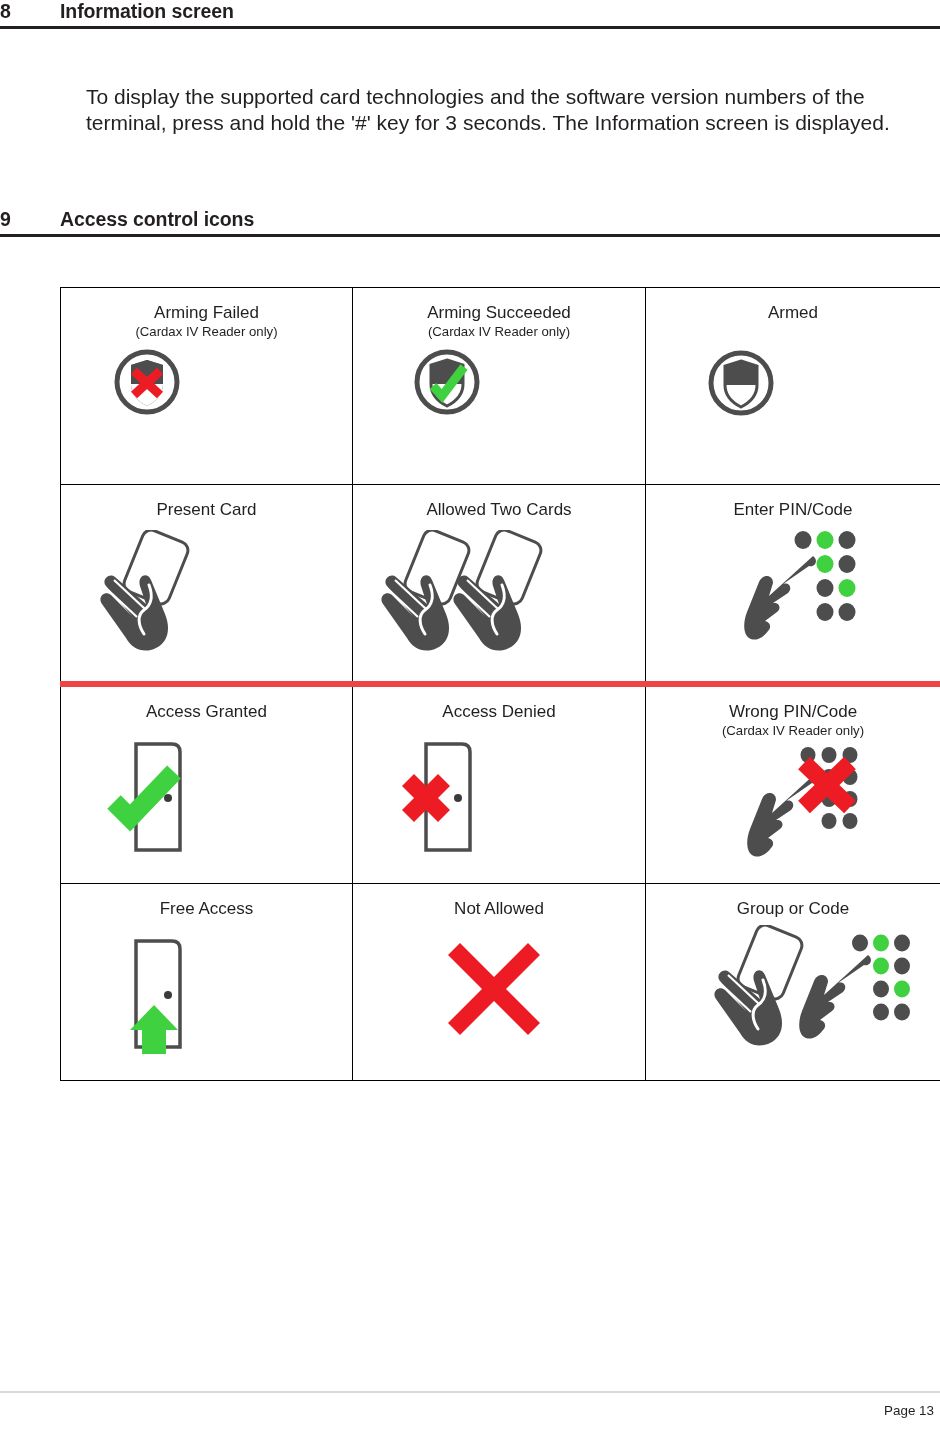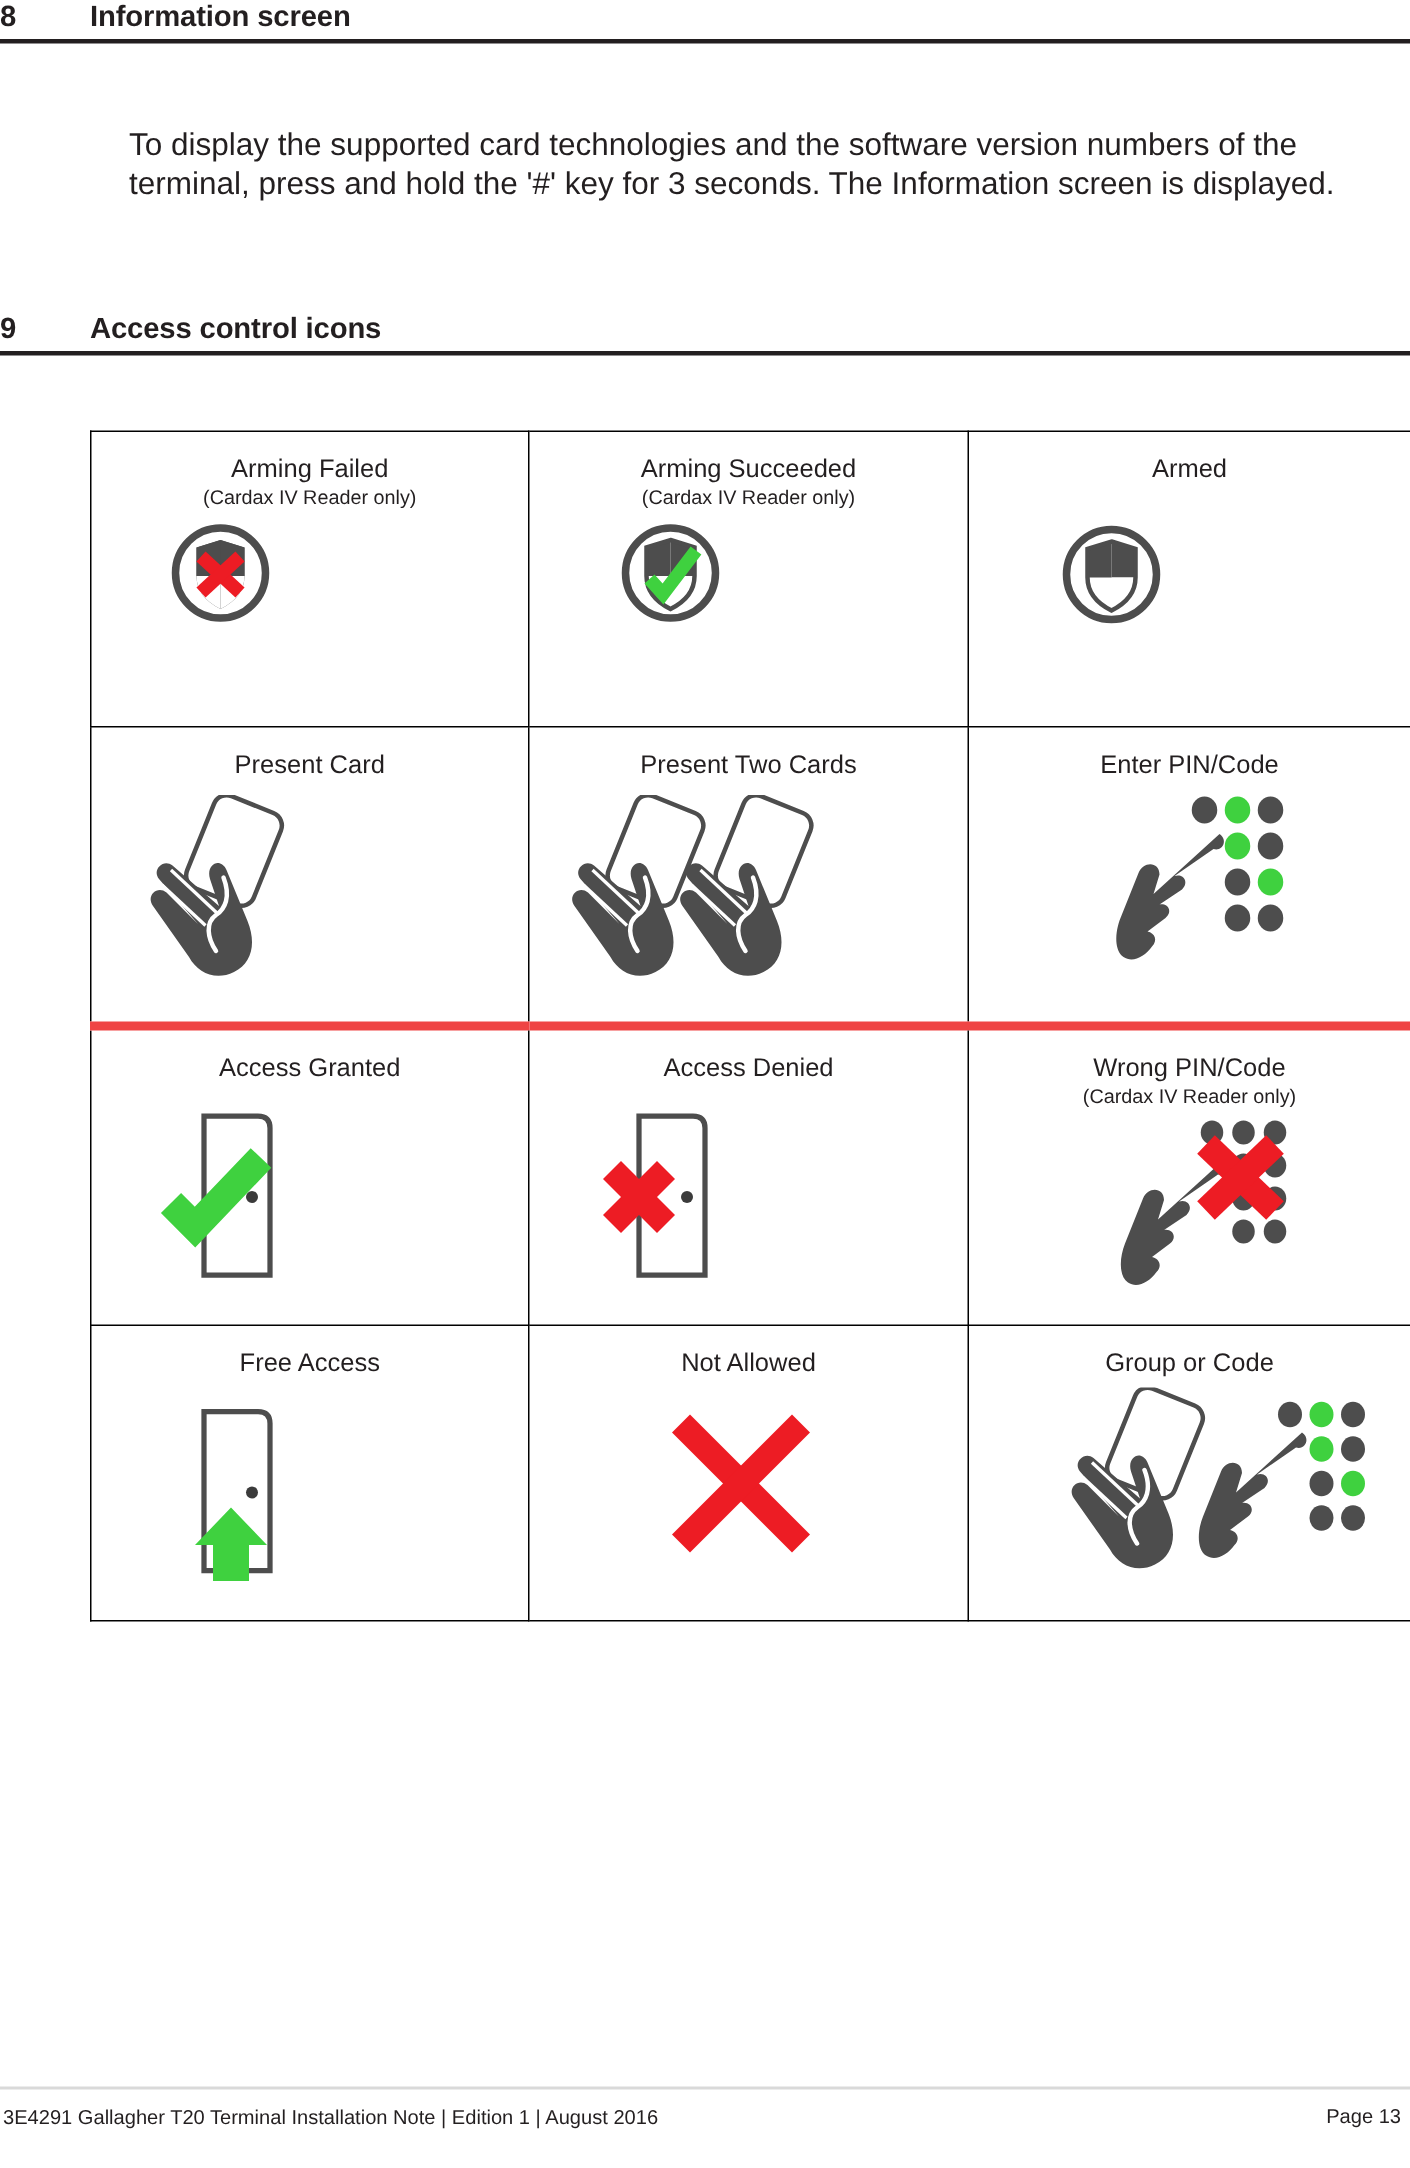--- a/index.html
+++ b/index.html
@@ -239,21 +239,21 @@
               <path d="M26 50 L57 79" stroke="#ffffff" stroke-width="2.2" fill="none"></path>
               <path d="M20 60 L49 87" stroke="#ffffff" stroke-width="2.2" fill="none"></path>
               <path d="M61 55 C66 68 62 76 56 80 C49 85 50 95 56 104" stroke="#ffffff" stroke-width="3" fill="none" stroke-linecap="round"></path>
             </g>
           </svg>
         </div>
       </div>
     </td>
     <td>
       <div class="cell-inner">
-        <div class="cell-label">Present Two Cards</div>
+        <div class="cell-label">Allowed Two Cards</div>
         <div class="cell-sublabel"></div>
         <div class="cell-art" style="margin-top:10px; transform: translateX(-40px);">
           <svg width="180" height="122" viewBox="0 0 180 122">
             <g>
               <rect x="44" y="4" width="48" height="66" rx="9" ry="9" fill="#ffffff" stroke="#4d4d4d" stroke-width="3" transform="rotate(22 68 37)"></rect>
               <path d="M18 56 C13 50 21 42 27 47 L58 74 L52 56 C49 46 59 41 63 50 L77 84 C83 99 80 112 68 118 C56 124 44 119 38 108 L14 74 C9 67 17 60 23 65 L44 86 Z" fill="#4d4d4d"></path>
               <path d="M26 50 L57 79" stroke="#ffffff" stroke-width="2.2" fill="none"></path>
               <path d="M20 60 L49 87" stroke="#ffffff" stroke-width="2.2" fill="none"></path>
               <path d="M61 55 C66 68 62 76 56 80 C49 85 50 95 56 104" stroke="#ffffff" stroke-width="3" fill="none" stroke-linecap="round"></path>
             </g>
@@ -432,16 +432,15 @@
       </div>
     </td>
   </tr>
 
   </tbody>
 </table>
 
 <div id="footer-rule"></div>
 <div id="footer">
   <div class="footer-left">
-    <div>3E4291 Gallagher T20 Terminal Installation Note | Edition 1 | August 2016</div>
   </div>
   <div class="footer-right">Page 13</div>
 </div>
 
 </body></html>

